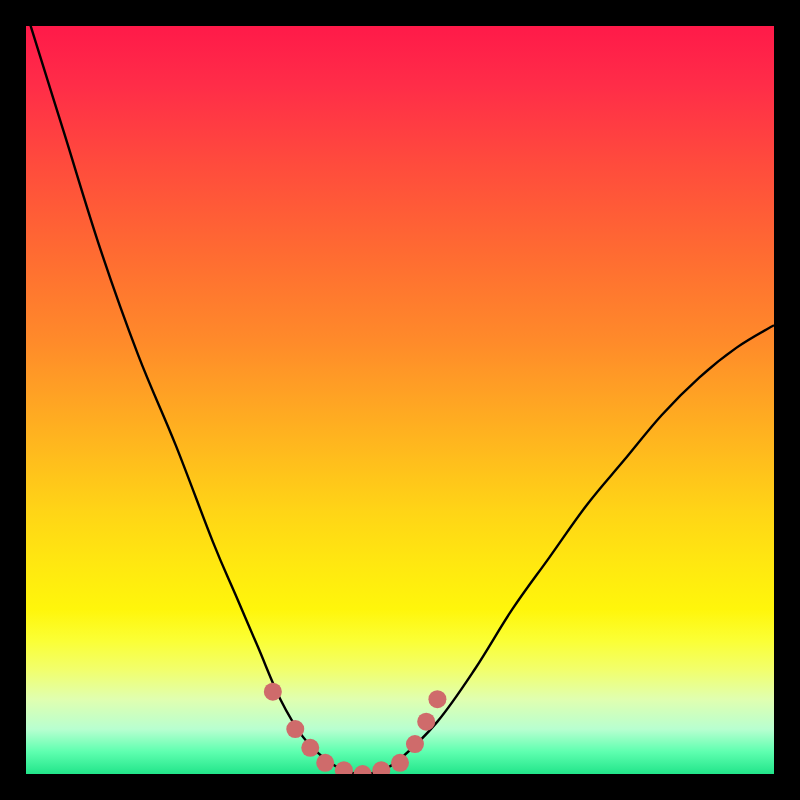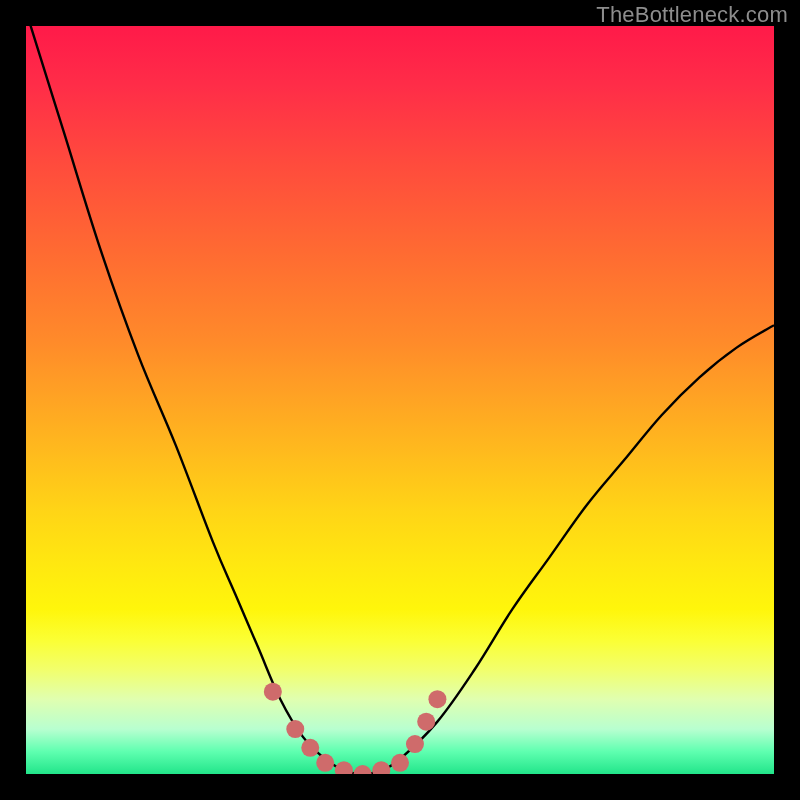--- a/index.html
+++ b/index.html
@@ -76,14 +76,13 @@
           <circle cx="317.90" cy="744.26" r="9" class="dot"></circle>
           <circle cx="336.60" cy="748.00" r="9" class="dot"></circle>
           <circle cx="355.30" cy="744.26" r="9" class="dot"></circle>
           <circle cx="374.00" cy="736.78" r="9" class="dot"></circle>
           <circle cx="388.96" cy="718.08" r="9" class="dot"></circle>
           <circle cx="400.18" cy="695.64" r="9" class="dot"></circle>
           <circle cx="411.40" cy="673.20" r="9" class="dot"></circle>
         </g>
     </svg>
   </div>
-  <div class="watermark">TheBottleneck.com</div>
 </div>
 
 </body></html>

